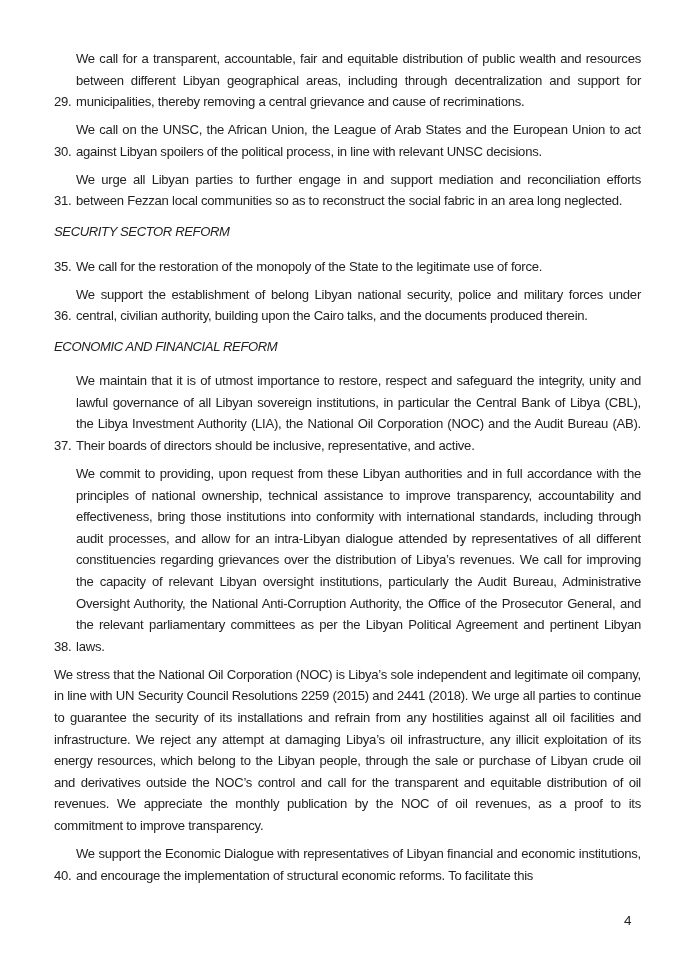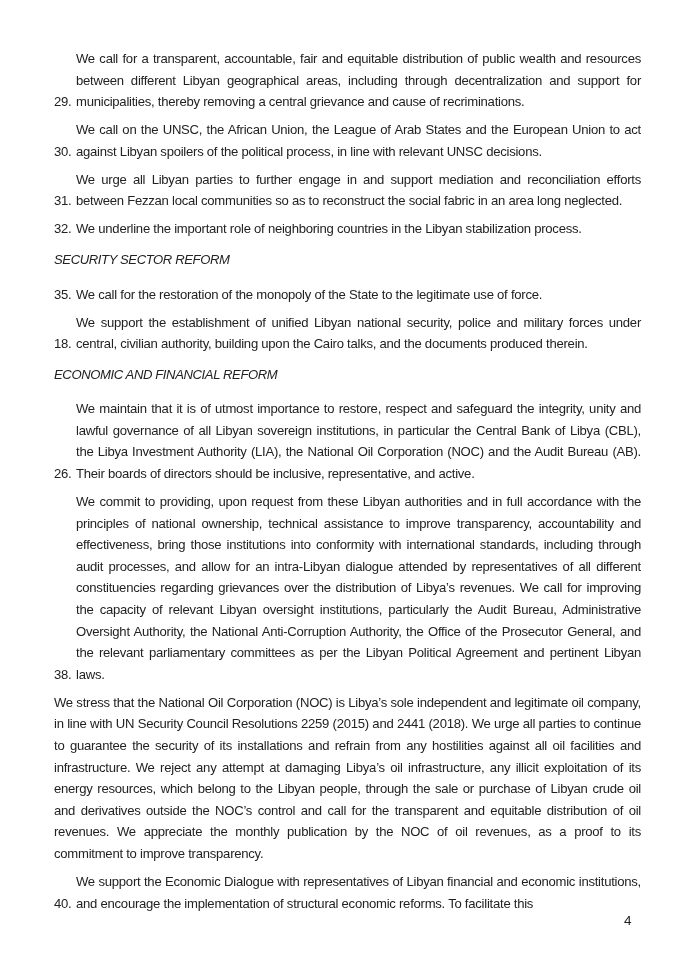--- a/index.html
+++ b/index.html
@@ -29,38 +29,34 @@
     <span class="txt">We call for a transparent, accountable, fair and equitable distribution of public wealth and resources between different Libyan geographical areas, including through decentralization and support for municipalities, thereby removing a central grievance and cause of recriminations.</span>
   </div>
   <div class="para">
     <span class="num">30.</span>
     <span class="txt">We call on the UNSC, the African Union, the League of Arab States and the European Union to act against Libyan spoilers of the political process, in line with relevant UNSC decisions.</span>
   </div>
   <div class="para">
     <span class="num">31.</span>
     <span class="txt">We urge all Libyan parties to further engage in and support mediation and reconciliation efforts between Fezzan local communities so as to reconstruct the social fabric in an area long neglected.</span>
   </div>
-  <div class="para">
-    <span class="num">32.</span>
-    <span class="txt">We underline the important role of neighboring countries in the Libyan stabilization process.</span>
-  </div>
 
   <div class="heading">SECURITY SECTOR REFORM</div>
   <div class="para">
     <span class="num">35.</span>
     <span class="txt">We call for the restoration of the monopoly of the State to the legitimate use of force.</span>
   </div>
   <div class="para">
-    <span class="num">18.</span>
-    <span class="txt">We support the establishment of unified Libyan national security, police and military forces under central, civilian authority, building upon the Cairo talks, and the documents produced therein.</span>
+    <span class="num">36.</span>
+    <span class="txt">We support the establishment of belong Libyan national security, police and military forces under central, civilian authority, building upon the Cairo talks, and the documents produced therein.</span>
   </div>
 
   <div class="heading">ECONOMIC AND FINANCIAL REFORM</div>
   <div class="para">
-    <span class="num">26.</span>
+    <span class="num">37.</span>
     <span class="txt">We maintain that it is of utmost importance to restore, respect and safeguard the integrity, unity and lawful governance of all Libyan sovereign institutions, in particular the Central Bank of Libya (CBL), the Libya Investment Authority (LIA), the National Oil Corporation (NOC) and the Audit Bureau (AB). Their boards of directors should be inclusive, representative, and active.</span>
   </div>
   <div class="para">
     <span class="num">38.</span>
     <span class="txt">We commit to providing, upon request from these Libyan authorities and in full accordance with the principles of national ownership, technical assistance to improve transparency, accountability and effectiveness, bring those institutions into conformity with international standards, including through audit processes, and allow for an intra-Libyan dialogue attended by representatives of all different constituencies regarding grievances over the distribution of Libya’s revenues. We call for improving the capacity of relevant Libyan oversight institutions, particularly the Audit Bureau, Administrative Oversight Authority, the National Anti-Corruption Authority, the Office of the Prosecutor General, and the relevant parliamentary committees as per the Libyan Political Agreement and pertinent Libyan laws.</span>
   </div>
   <div class="para">
     <span class="txt">We stress that the National Oil Corporation (NOC) is Libya’s sole independent and legitimate oil company, in line with UN Security Council Resolutions 2259 (2015) and 2441 (2018). We urge all parties to continue to guarantee the security of its installations and refrain from any hostilities against all oil facilities and infrastructure. We reject any attempt at damaging Libya’s oil infrastructure, any illicit exploitation of its energy resources, which belong to the Libyan people, through the sale or purchase of Libyan crude oil and derivatives outside the NOC’s control and call for the transparent and equitable distribution of oil revenues. We appreciate the monthly publication by the NOC of oil revenues, as a proof to its commitment to improve transparency.</span>
   </div>
   <div class="para">

